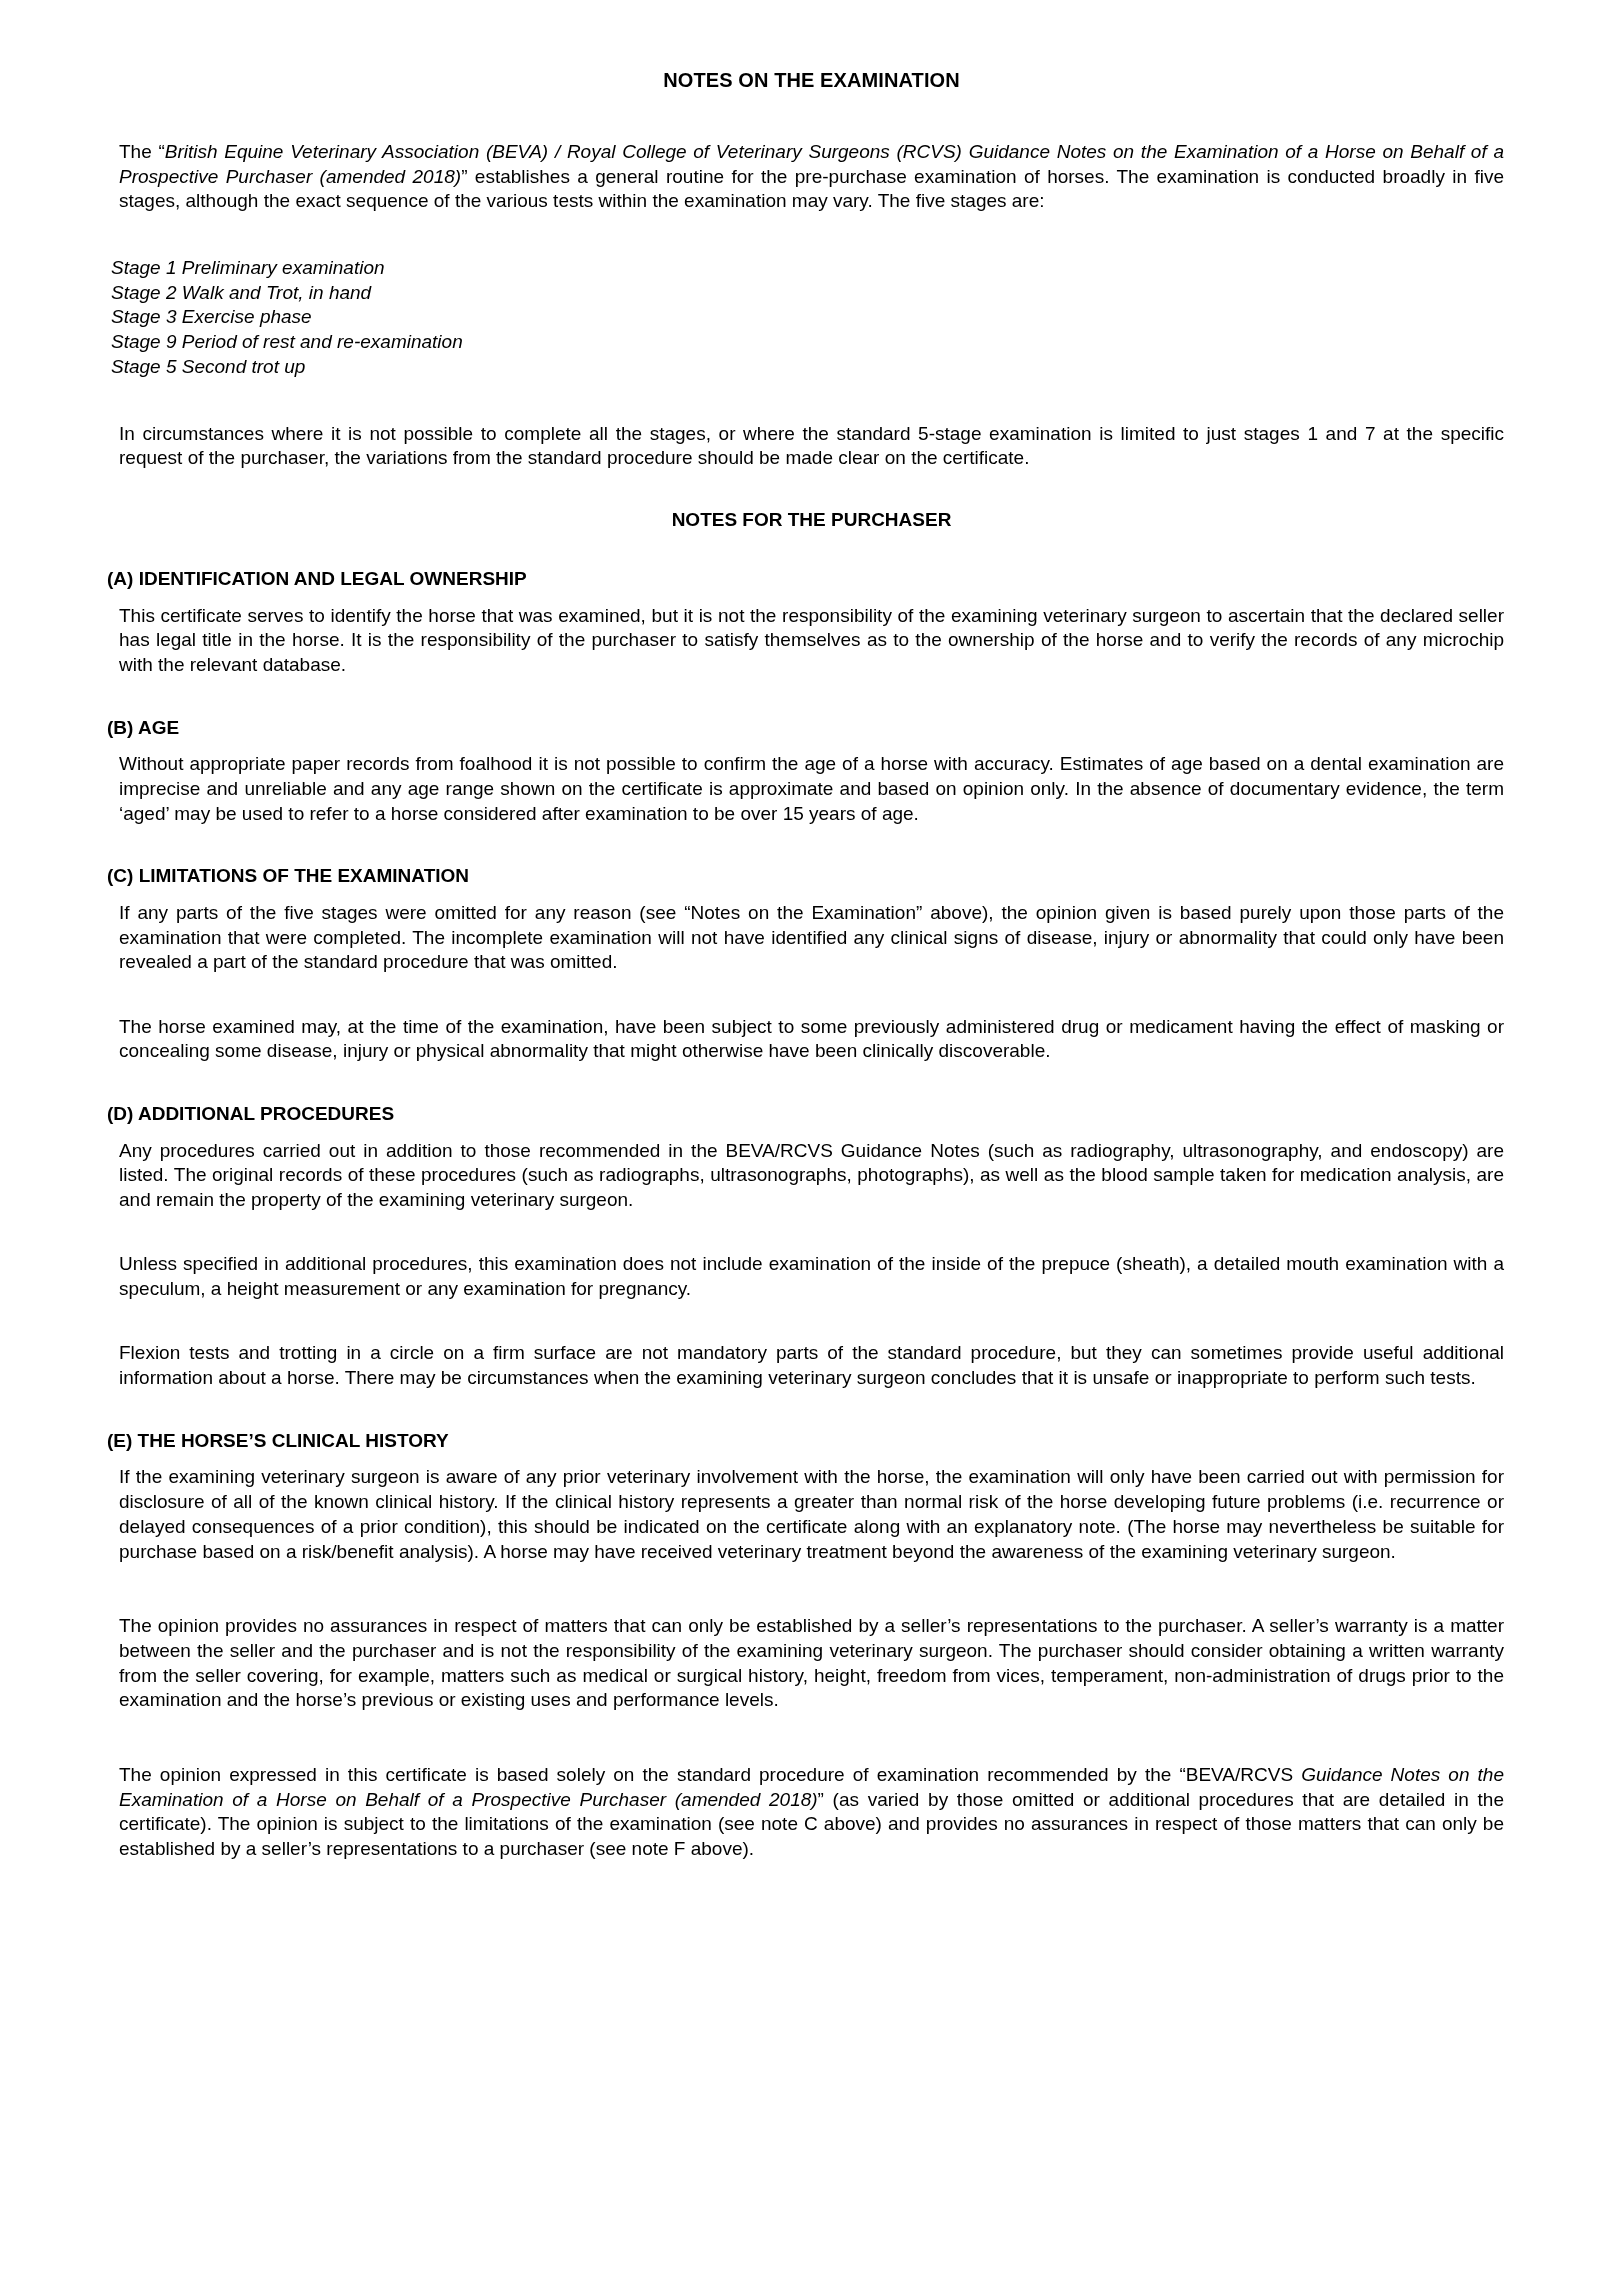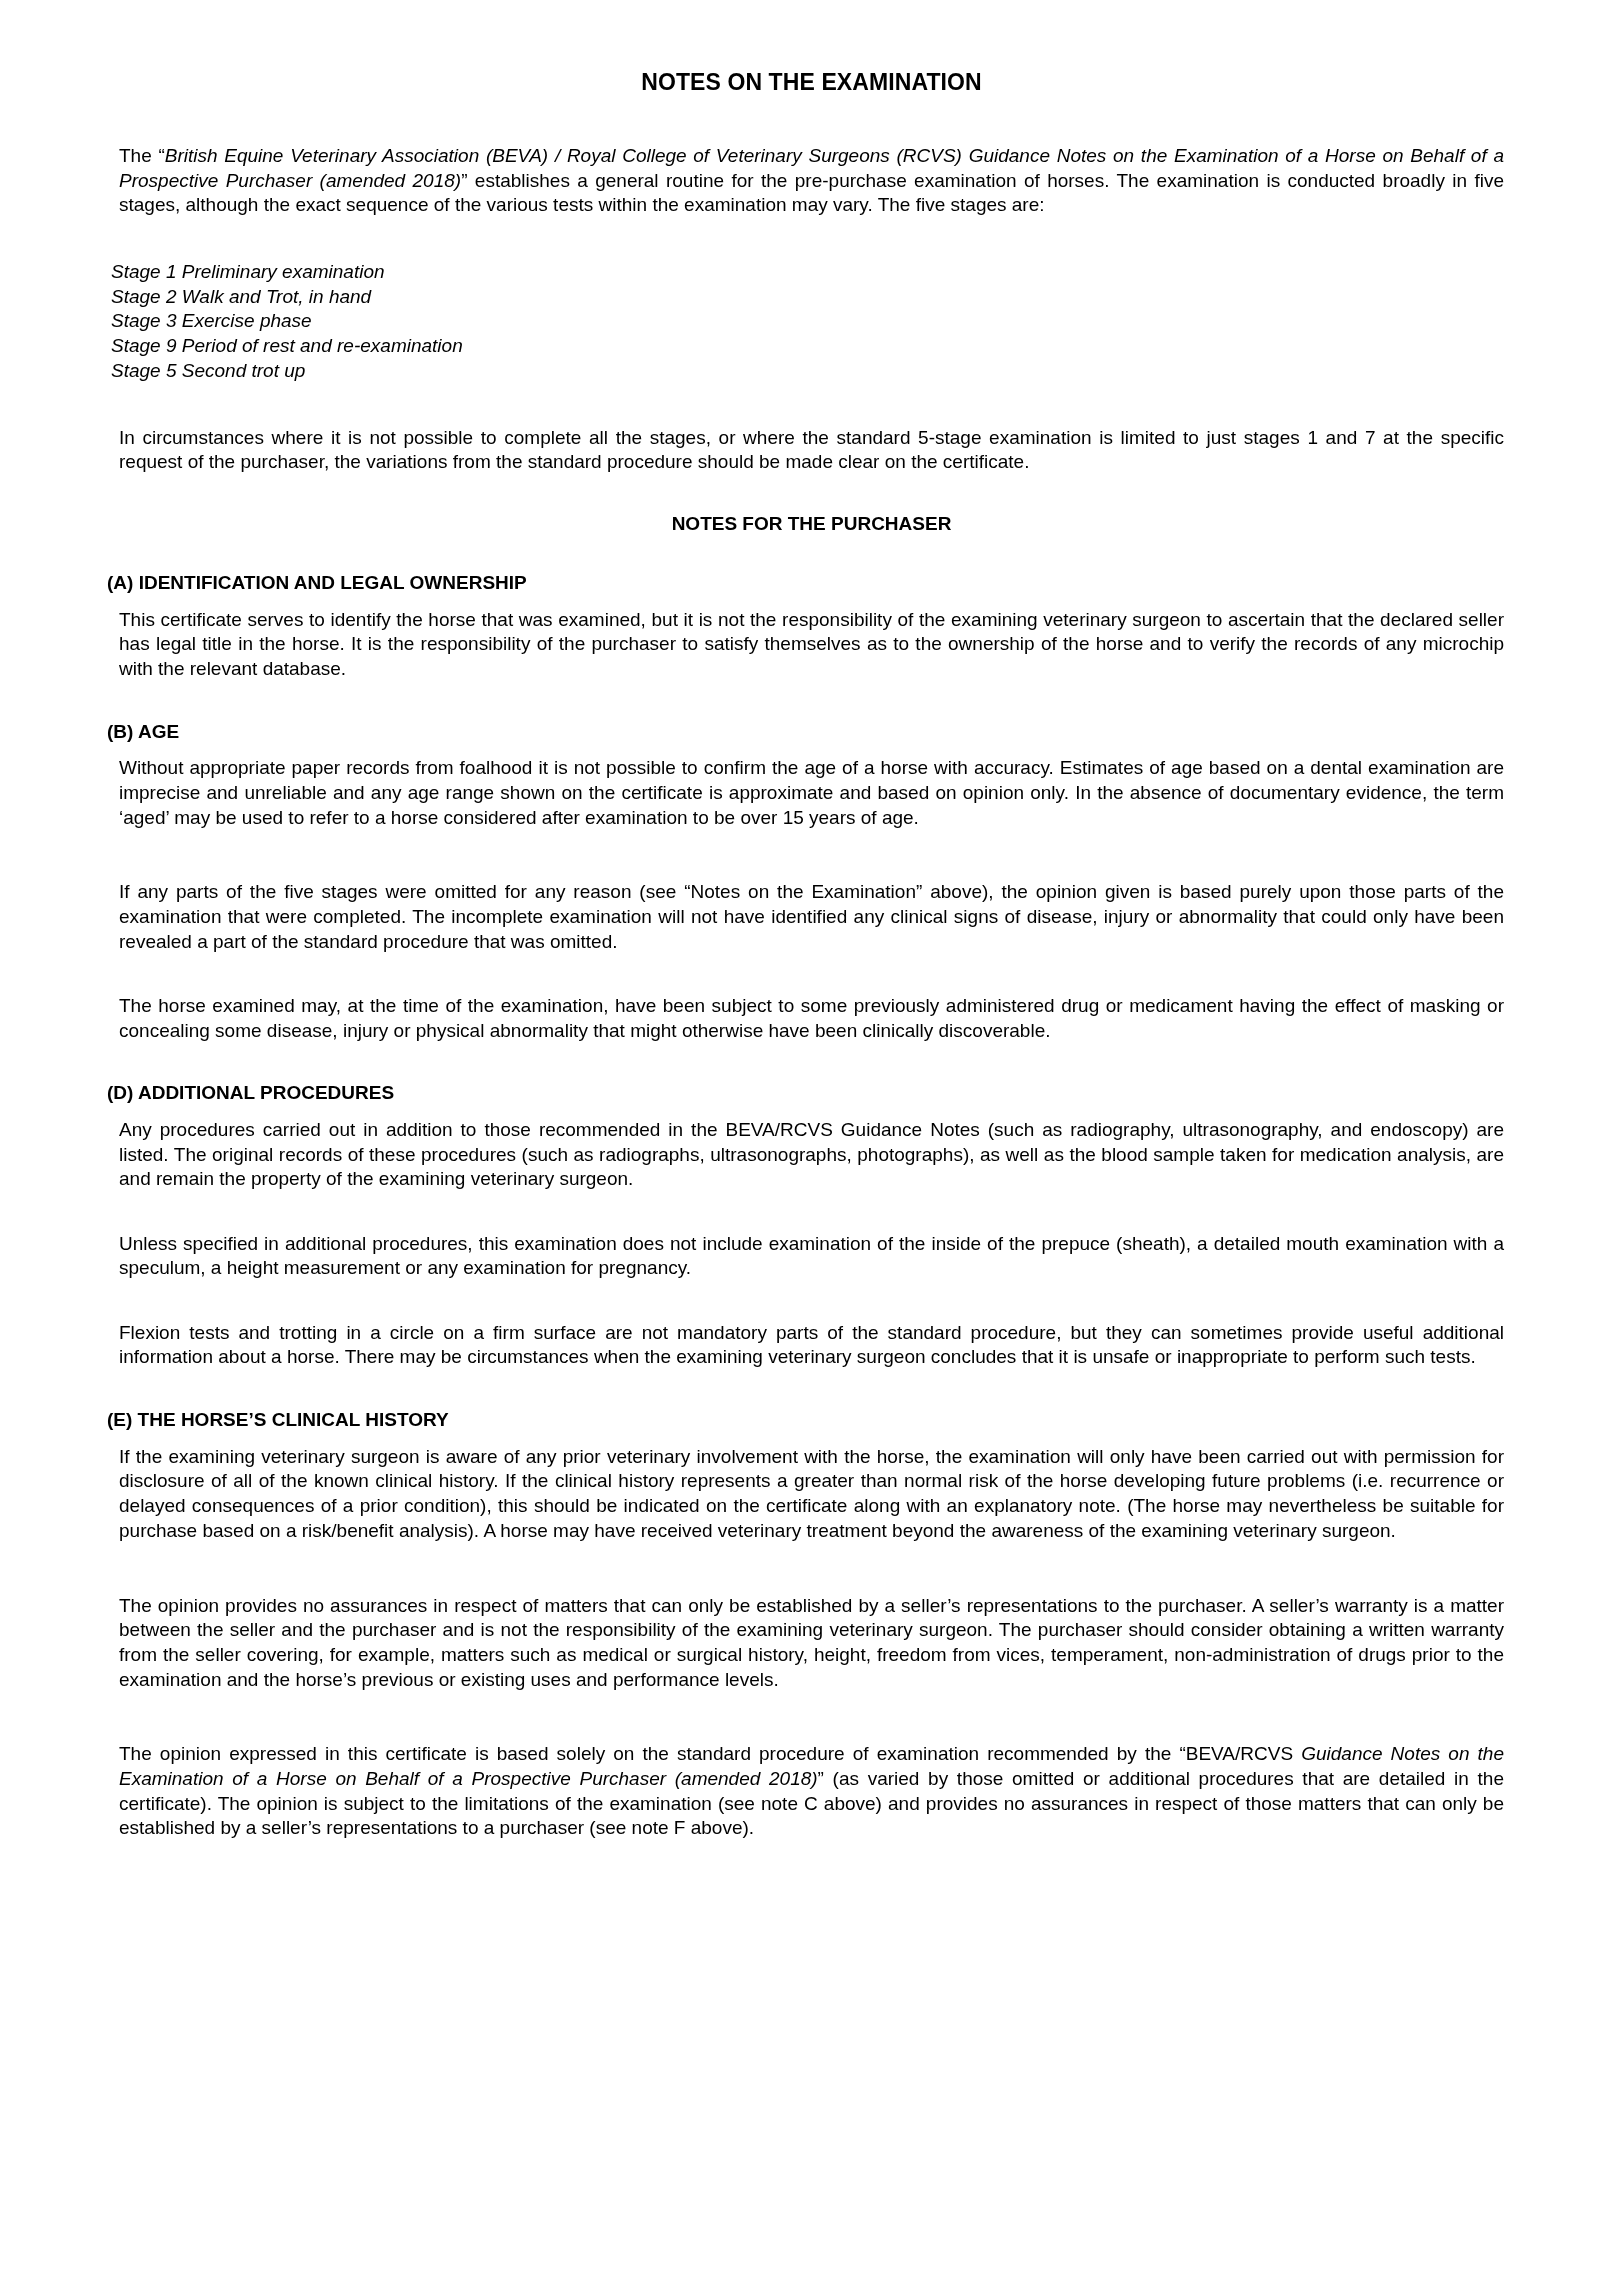--- a/index.html
+++ b/index.html
@@ -13,21 +13,21 @@
   }
   .page {
     width: 1623px;
     min-height: 2295px;
     box-sizing: border-box;
     padding: 69px 107px 55px 107px;
     background: #ffffff;
     position: relative;
   }
   .doc-title {
-    font-size: 23px;
+    font-size: 20px;
     font-weight: bold;
     text-align: center;
     letter-spacing: 0.1px;
     margin: 0 0 0 0;
   }
   .section-title {
     font-size: 19px;
     font-weight: bold;
     text-align: center;
     margin: 0;
@@ -91,20 +91,21 @@
   <p class="sub-head">(A) IDENTIFICATION AND LEGAL OWNERSHIP</p>
   <p class="body">This certificate serves to identify the horse that was examined, but it is not the responsibility of the examining veterinary surgeon to ascertain that the declared seller has legal title in the horse. It is the responsibility of the purchaser to satisfy themselves as to the ownership of the horse and to verify the records of any microchip with the relevant database.</p>
 
   <div class="spacer-md"></div>
 
   <p class="sub-head">(B) AGE</p>
   <p class="body">Without appropriate paper records from foalhood it is not possible to confirm the age of a horse with accuracy. Estimates of age based on a dental examination are imprecise and unreliable and any age range shown on the certificate is approximate and based on opinion only. In the absence of documentary evidence, the term ‘aged’ may be used to refer to a horse considered after examination to be over 15 years of age.</p>
 
   <div class="spacer-md"></div>
 
+  <p class="sub-head">(C) LIMITATIONS OF THE EXAMINATION</p>
   <p class="body">If any parts of the five stages were omitted for any reason (see “Notes on the Examination” above), the opinion given is based purely upon those parts of the examination that were completed. The incomplete examination will not have identified any clinical signs of disease, injury or abnormality that could only have been revealed a part of the standard procedure that was omitted.</p>
   <div class="spacer-sm"></div>
   <p class="body">The horse examined may, at the time of the examination, have been subject to some previously administered drug or medicament having the effect of masking or concealing some disease, injury or physical abnormality that might otherwise have been clinically discoverable.</p>
 
   <div class="spacer-md"></div>
 
   <p class="sub-head">(D) ADDITIONAL PROCEDURES</p>
   <p class="body">Any procedures carried out in addition to those recommended in the BEVA/RCVS Guidance Notes (such as radiography, ultrasonography, and endoscopy) are listed. The original records of these procedures (such as radiographs, ultrasonographs, photographs), as well as the blood sample taken for medication analysis, are and remain the property of the examining veterinary surgeon.</p>
   <div class="spacer-sm"></div>
   <p class="body">Unless specified in additional procedures, this examination does not include examination of the inside of the prepuce (sheath), a detailed mouth examination with a speculum, a height measurement or any examination for pregnancy.</p>

